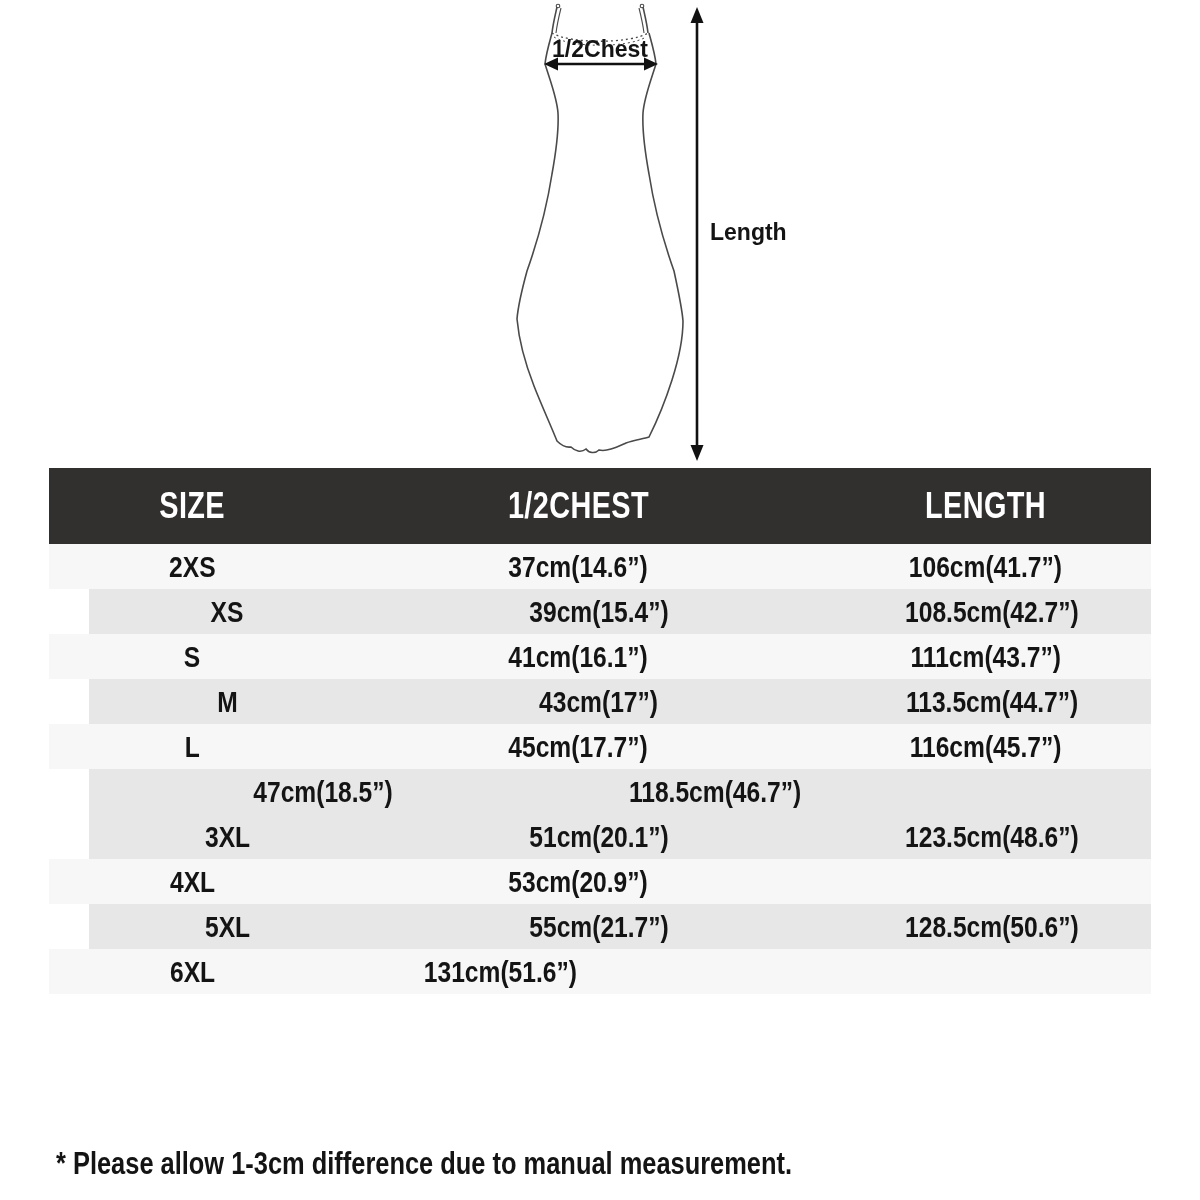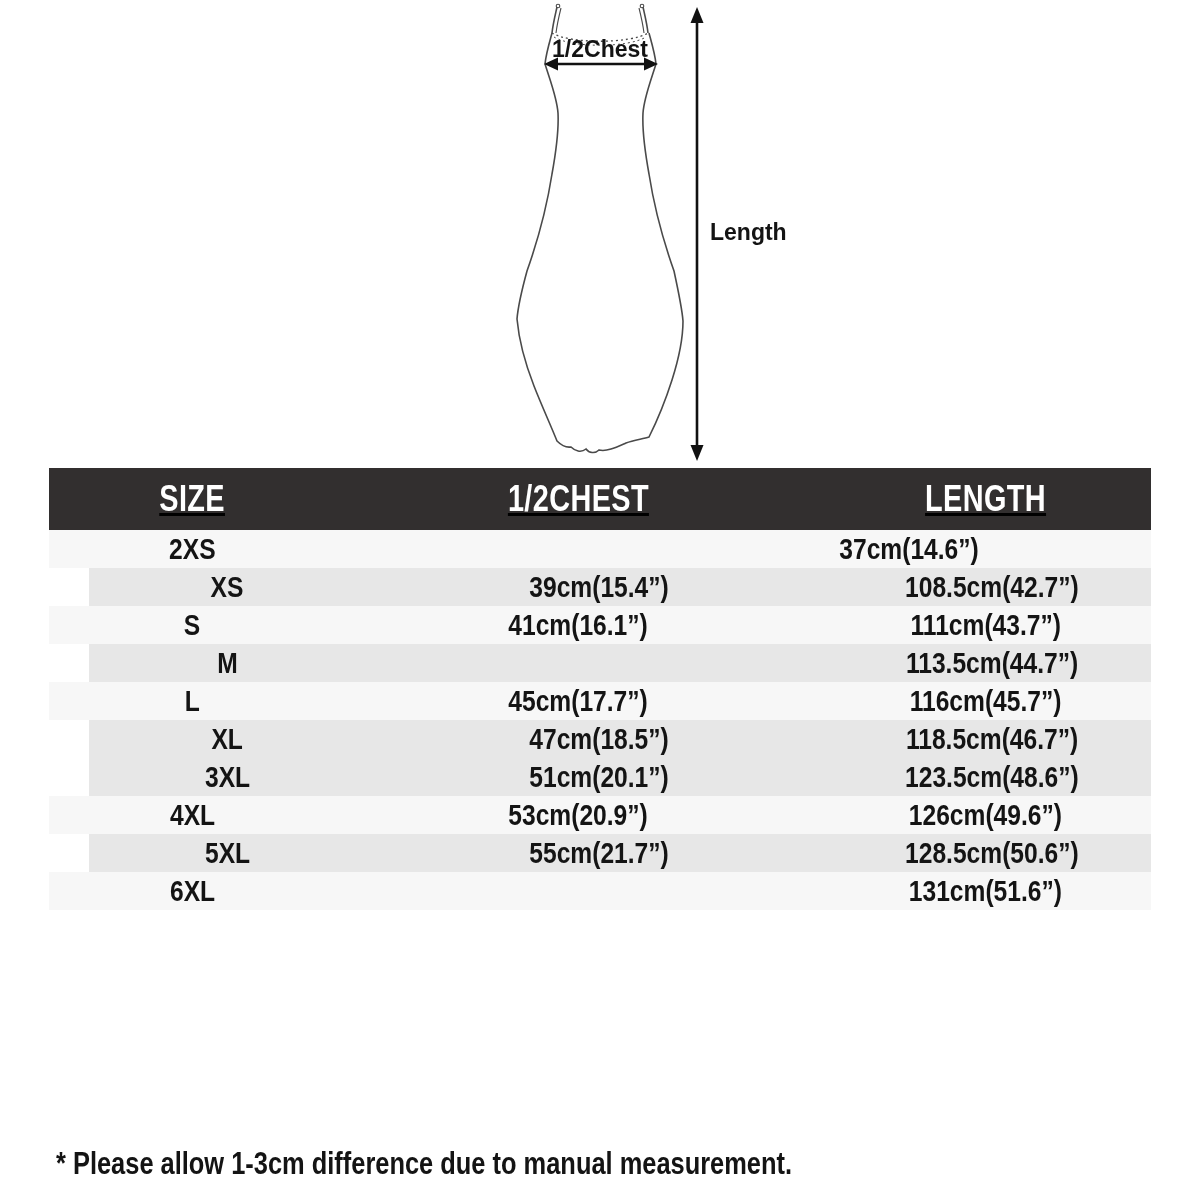--- a/index.html
+++ b/index.html
@@ -21,25 +21,24 @@
   }
 
   
   .size-table {
     position: absolute;
     left: 49px; top: 468px;
     width: 1102px;
   }
   .t-header {
     display: flex;
-    height: 62px;
+    height: 76px;
     background: var(--header-bg, #322f2f);
-    text-decoration: underline;
-  }
-  .t-row { display: flex; height: 38px; justify-content: space-between; }
+  }
+  .t-row { display: flex; height: 45px; }
   .t-row.base { background: var(--row-light, #f7f7f7); }
   .t-row.alt  { background: var(--row-dark, #e7e7e7); margin-left: 40px; }
 
   .col-size   { width: 26%; }
   .col-chest  { width: 44%; }
   .col-length { width: 30%; }
 
   .th, .td {
     display: flex;
     align-items: center;
@@ -151,20 +150,23 @@
       </div>
     </div>
     <div id="rows">
   <div class="t-row base">
     <div class="td col-size">
       <span class="cell-text">2XS</span>
     </div>
     <div class="td col-chest">
       <span class="cell-text">37cm(14.6”)</span>
     </div>
+    <div class="td col-length">
+      <span class="cell-text">106cm(41.7”)</span>
+    </div>
   </div>
 
   <div class="t-row alt">
     <div class="td col-size">
       <span class="cell-text">XS</span>
     </div>
     <div class="td col-chest">
       <span class="cell-text">39cm(15.4”)</span>
     </div>
     <div class="td col-length">
@@ -181,41 +183,41 @@
     </div>
     <div class="td col-length">
       <span class="cell-text">111cm(43.7”)</span>
     </div>
   </div>
 
   <div class="t-row alt">
     <div class="td col-size">
       <span class="cell-text">M</span>
     </div>
+    <div class="td col-chest">
+      <span class="cell-text">43cm(17”)</span>
+    </div>
     <div class="td col-length">
       <span class="cell-text">113.5cm(44.7”)</span>
     </div>
   </div>
 
   <div class="t-row base">
     <div class="td col-size">
       <span class="cell-text">L</span>
     </div>
     <div class="td col-chest">
       <span class="cell-text">45cm(17.7”)</span>
     </div>
     <div class="td col-length">
       <span class="cell-text">116cm(45.7”)</span>
     </div>
   </div>
 
   <div class="t-row alt">
-    <div class="td col-size">
-      <span class="cell-text">XL</span>
-    </div>
     <div class="td col-chest">
       <span class="cell-text">47cm(18.5”)</span>
     </div>
     <div class="td col-length">
       <span class="cell-text">118.5cm(46.7”)</span>
     </div>
   </div>
 
 
   <div class="t-row alt">
@@ -229,23 +231,20 @@
       <span class="cell-text">123.5cm(48.6”)</span>
     </div>
   </div>
 
   <div class="t-row base">
     <div class="td col-size">
       <span class="cell-text">4XL</span>
     </div>
     <div class="td col-chest">
       <span class="cell-text">53cm(20.9”)</span>
-    </div>
-    <div class="td col-length">
-      <span class="cell-text">126cm(49.6”)</span>
     </div>
   </div>
 
   <div class="t-row alt">
     <div class="td col-size">
       <span class="cell-text">5XL</span>
     </div>
     <div class="td col-chest">
       <span class="cell-text">55cm(21.7”)</span>
     </div>

